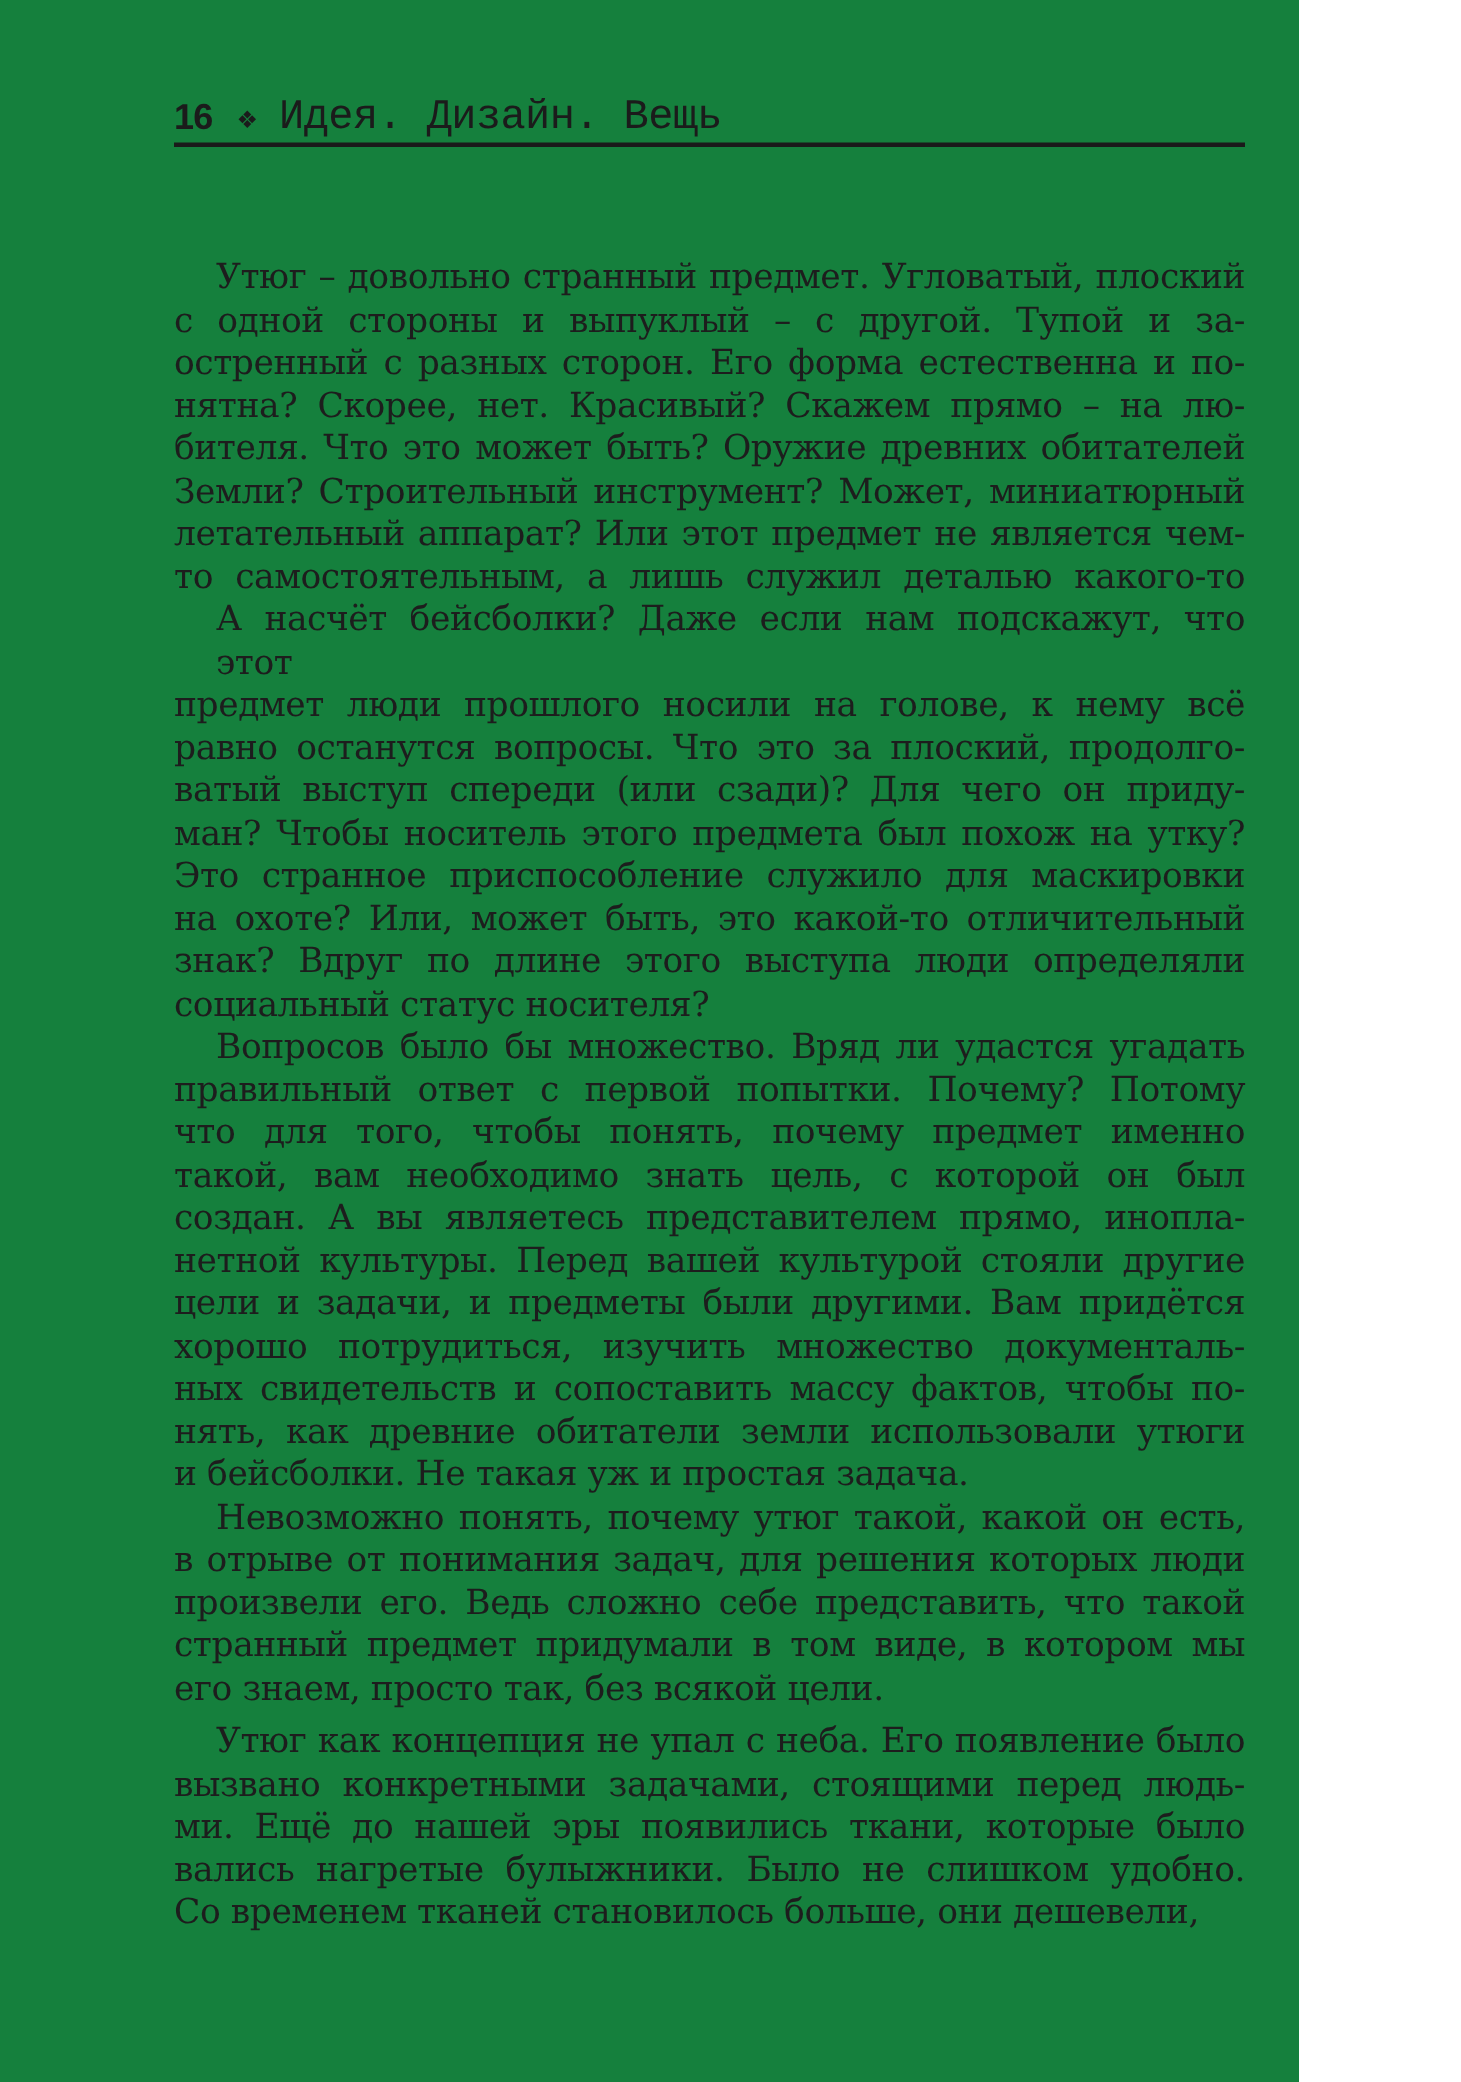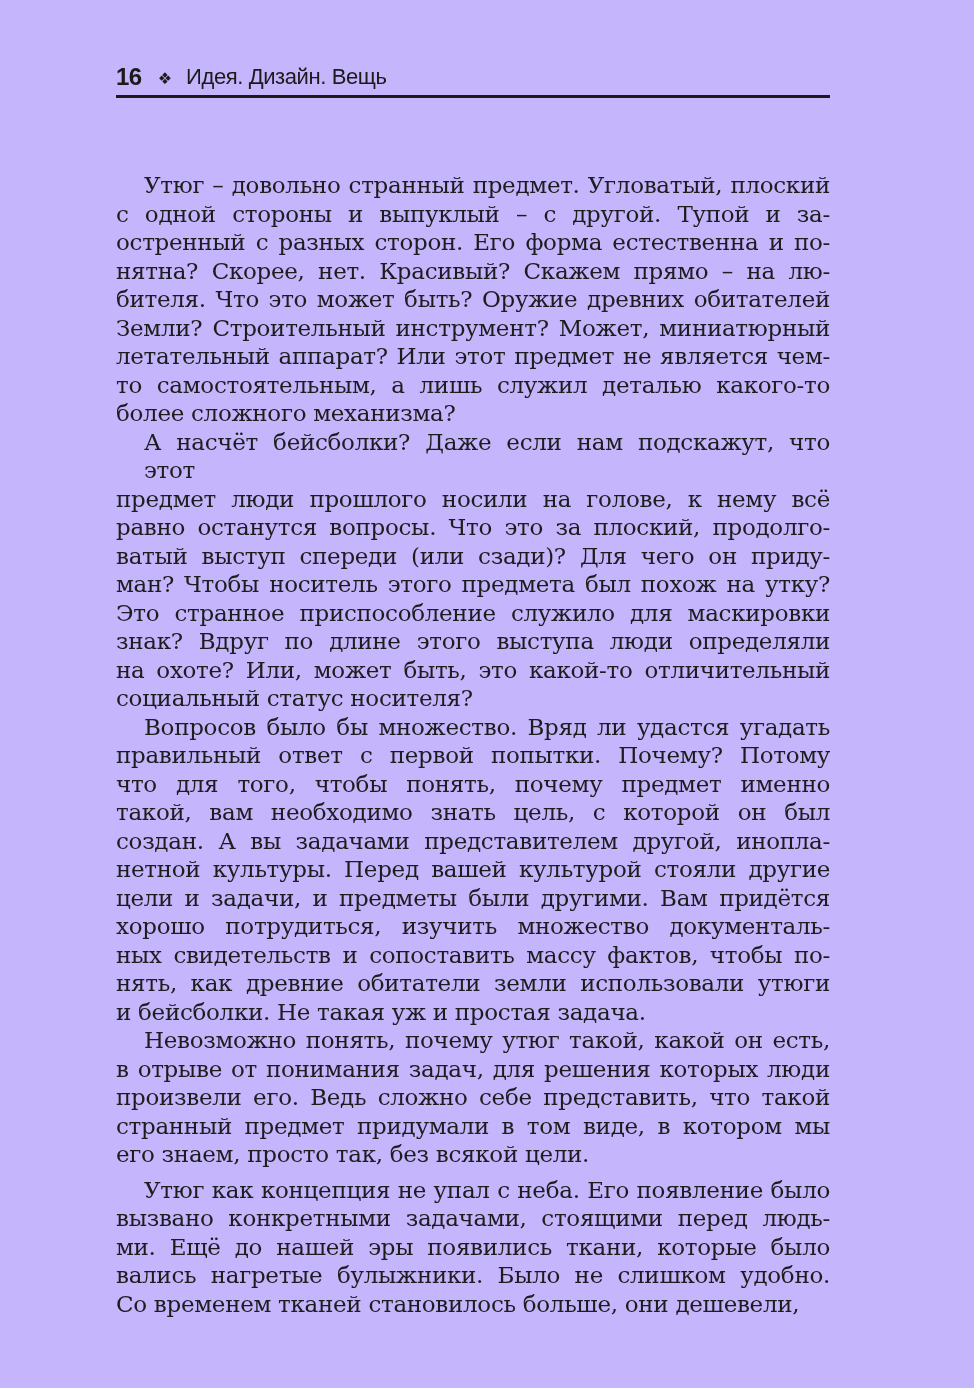--- a/index.html
+++ b/index.html
@@ -1,21 +1,21 @@
 <!DOCTYPE html>
 <html><head>
 <meta charset="utf-8">
 <style>
   * { margin: 0; padding: 0; box-sizing: border-box; }
   html, body { background: #ffffff; }
   .page {
     position: relative;
-    width: 974px;
+    width: 866px;
     height: 1388px;
-    background: #c4b5fd;
+    background: #15803d;
     overflow: hidden;
     font-family: "DejaVu Serif", serif;
     color: #1d1d1d;
   }
   .header {
     position: absolute;
     left: 116px;
     top: 63px;
     width: 714px;
     display: flex;
@@ -28,22 +28,23 @@
     font-weight: 700;
     letter-spacing: -0.5px;
   }
   .sep-icon {
     font-size: 16px;
     margin: 0 14px 0 16px;
     position: relative;
     top: 1px;
   }
   .running-title {
-    font-size: 22px;
+    font-size: 28px;
     letter-spacing: -0.4px;
+    font-family: Liberation Mono, monospace;
   }
   .header-rule {
     position: absolute;
     left: 116px;
     top: 95px;
     width: 714px;
     height: 3px;
     background: #1a1a1a;
   }
   .body-text {
@@ -81,41 +82,40 @@
 
     <div class="para">
       <div class="line first">Утюг – довольно странный предмет. Угловатый, плоский</div>
       <div class="line">с одной стороны и выпуклый – с другой. Тупой и за-</div>
       <div class="line">остренный с разных сторон. Его форма естественна и по-</div>
       <div class="line">нятна? Скорее, нет. Красивый? Скажем прямо – на лю-</div>
       <div class="line">бителя. Что это может быть? Оружие древних обитателей</div>
       <div class="line">Земли? Строительный инструмент? Может, миниатюрный</div>
       <div class="line">летательный аппарат? Или этот предмет не является чем-</div>
       <div class="line">то самостоятельным, а лишь служил деталью какого-то</div>
-      <div class="line last">более сложного механизма?</div>
     </div>
 
     <div class="para">
       <div class="line first">А насчёт бейсболки? Даже если нам подскажут, что этот</div>
       <div class="line">предмет люди прошлого носили на голове, к нему всё</div>
       <div class="line">равно останутся вопросы. Что это за плоский, продолго-</div>
       <div class="line">ватый выступ спереди (или сзади)? Для чего он приду-</div>
       <div class="line">ман? Чтобы носитель этого предмета был похож на утку?</div>
       <div class="line">Это странное приспособление служило для маскировки</div>
+      <div class="line">на охоте? Или, может быть, это какой-то отличительный</div>
       <div class="line">знак? Вдруг по длине этого выступа люди определяли</div>
-      <div class="line">на охоте? Или, может быть, это какой-то отличительный</div>
       <div class="line last">социальный статус носителя?</div>
     </div>
 
     <div class="para">
       <div class="line first">Вопросов было бы множество. Вряд ли удастся угадать</div>
       <div class="line">правильный ответ с первой попытки. Почему? Потому</div>
       <div class="line">что для того, чтобы понять, почему предмет именно</div>
       <div class="line">такой, вам необходимо знать цель, с которой он был</div>
-      <div class="line">создан. А вы задачами представителем другой, инопла-</div>
+      <div class="line">создан. А вы являетесь представителем прямо, инопла-</div>
       <div class="line">нетной культуры. Перед вашей культурой стояли другие</div>
       <div class="line">цели и задачи, и предметы были другими. Вам придётся</div>
       <div class="line">хорошо потрудиться, изучить множество документаль-</div>
       <div class="line">ных свидетельств и сопоставить массу фактов, чтобы по-</div>
       <div class="line">нять, как древние обитатели земли использовали утюги</div>
       <div class="line last">и бейсболки. Не такая уж и простая задача.</div>
     </div>
 
     <div class="para">
       <div class="line first">Невозможно понять, почему утюг такой, какой он есть,</div>

